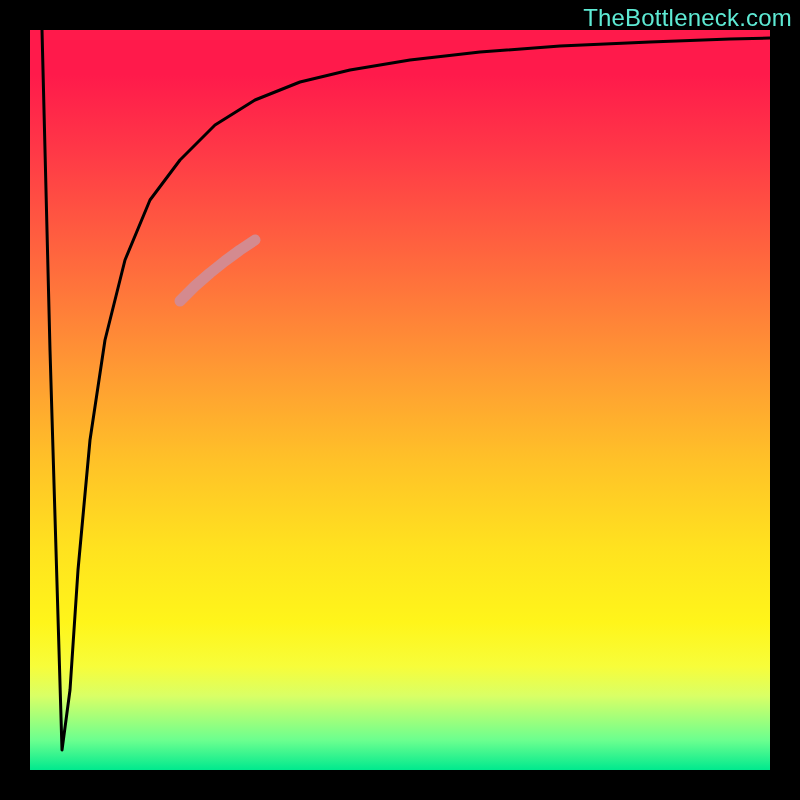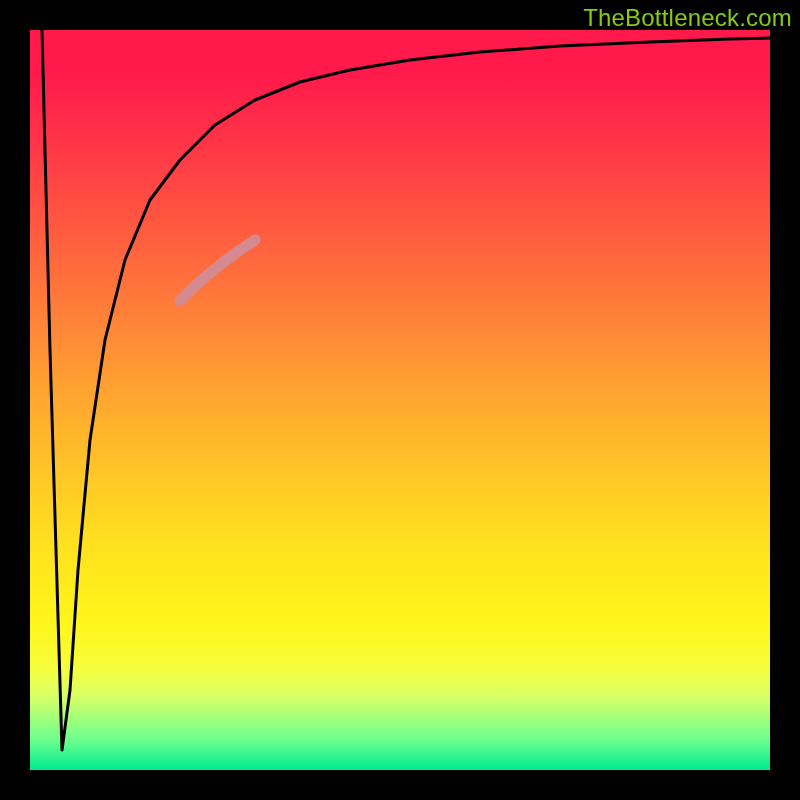--- a/index.html
+++ b/index.html
@@ -45,21 +45,21 @@
       #6bff8f 96%,
       #00e98e 100%
     );
   }
   .attribution {
     position: absolute;
     top: 4px;
     right: 8px;
     font-size: 24px;
     font-weight: 500;
-    color: #84cc16;
+    color: #5eead4;
     letter-spacing: 0.2px;
   }
   svg.curve {
     position: absolute;
     inset: 0;
   }
 </style>
 </head>
 <body>
 

